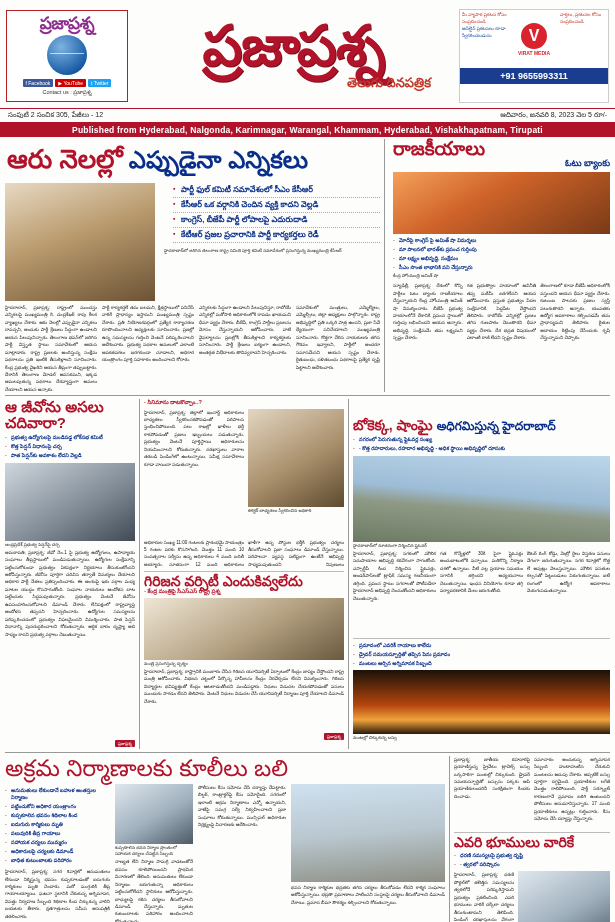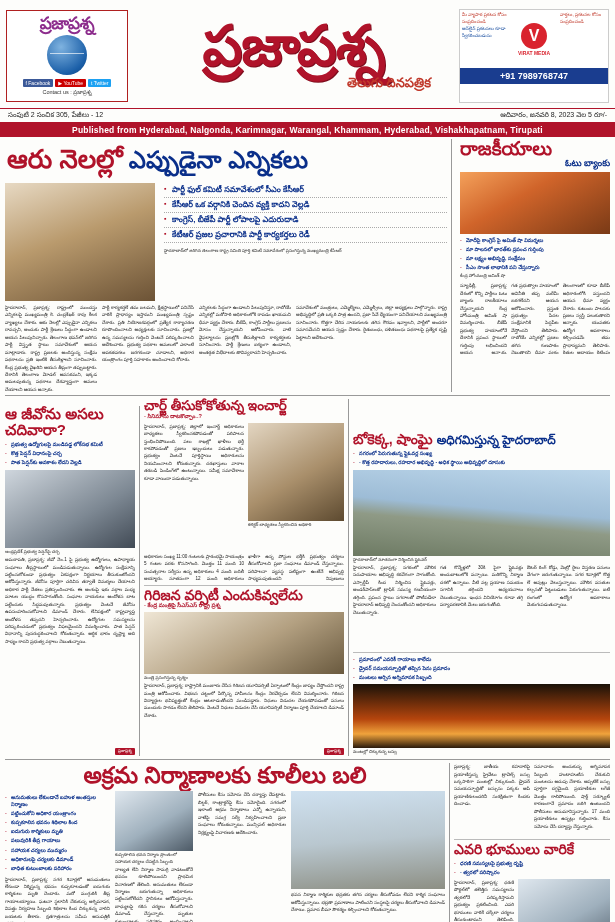--- a/index.html
+++ b/index.html
@@ -117,20 +117,21 @@
     padding: 5px 2px 2px 2px;
   }
   .lead-head .p1 { font-size: 26px; color: #b0132a; font-weight: bold; }
   .lead-head .p2 { font-size: 24px; color: #0a2f8a; font-weight: bold; }
 
   .bullets { list-style: none; margin: 0; padding: 0; }
   .bullets li {
     font-size: 8px; color: #0a2f8a; font-weight: bold;
     padding: 1.5px 0 1.5px 8px; position: relative;
     border-bottom: 0.5px dotted #aaa;
+    margin-left: 9px;
   }
   .bullets li::before {
     content: "▪"; position: absolute; left: 0; color: #b0132a; font-size: 7px;
   }
 
   .col-text {
     font-size: 4.6px; line-height: 1.62; color: #222;
     text-align: justify; hyphens: auto; overflow: hidden;
   }
   .photo {
@@ -164,21 +165,21 @@
     font-size: 5.2px; color: #0a2f8a; font-weight: bold;
     padding: 1px 0 1px 6px; position: relative; line-height: 1.35;
   }
   .mini-bullets li::before {
     content: "-"; position: absolute; left: 0; color: #b0132a;
   }
   .subhead-red {
     font-size: 5.6px; color: #b0132a; font-weight: bold; line-height: 1.35;
   }
   .banner-head {
-    font-size: 23px; font-weight: bold; line-height: 1.1; text-align: center;
+    font-size: 23px; font-weight: normal; line-height: 1.1; text-align: left;
   }
   .flexrow { display: flex; gap: 4px; }
 </style>
 </head>
 <body>
 
 <div id="page">
 
   <div class="masthead">
     <div class="logo-box">
@@ -204,35 +205,35 @@
           <div class="blue">ఆన్‌లైన్ ప్రకటనలు కూడా స్వీకరించబడును</div>
         </div>
         <div class="ad-logo">
           <div class="ad-v">V</div>
           <div class="ad-vtxt">VIRAT MEDIA</div>
         </div>
         <div class="ad-text">
           <div>వార్తలు, ప్రకటనల కోసం సంప్రదించండి</div>
         </div>
       </div>
-      <div class="ad-phone">+91 7989768747</div>
+      <div class="ad-phone">+91 9655993311</div>
     </div>
   </div>
 
   <div class="info-row">
     <div>సంపుటి 2  సంచిక 305, పేజీలు - 12</div>
     <div>ఆదివారం, జనవరి 8, 2023   వెల 5 రూ/-</div>
   </div>
   <div class="pub-bar">Published from Hyderabad, Nalgonda, Karimnagar, Warangal, Khammam, Hyderabad, Vishakhapatnam, Tirupati</div>
 
   <div class="content">
 
     <div class="flexrow" style="margin-top:2px;">
 
-      <div style="width:447px; border-right:1px solid #999; padding-right:4px;">
+      <div style="width:380px; border-right:1px solid #999; padding-right:4px;">
         <div class="lead-head">
           <span class="p1">ఆరు నెలల్లో</span>
           <span class="p2">ఎప్పుడైనా ఎన్నికలు</span>
         </div>
         <div class="flexrow">
           <div class="photo p-speaker" style="width:150px;height:118px;"></div>
           <div style="flex:1; padding-left:5px;">
             <ul class="bullets">
               <li>పార్టీ ఫుల్‌ కమిటీ సమావేశంలో సీఎం కేసీఆర్‌</li>
               <li>కేసీఆర్‌ ఒక వర్గానికి చెందిన వ్యక్తి కాదని వెల్లడి</li>
@@ -264,37 +265,36 @@
         <div class="flexrow" style="gap:4px; margin-top:2px;">
           <div class="col-text" style="flex:1;height:72px;">న్యూఢిల్లీ, ప్రజాప్రశ్న: దేశంలో కొన్ని పార్టీలు ఓటు బ్యాంకు రాజకీయాలు చేస్తున్నాయని కేంద్ర హోంమంత్రి అమిత్‌ షా విమర్శించారు. బీజేపీ ప్రభుత్వ హయాంలోనే దేశానికి ప్రపంచ స్థాయిలో గుర్తింపు లభించిందని ఆయన అన్నారు. అభివృద్ధి, సంక్షేమమే తమ లక్ష్యమని స్పష్టం చేశారు.</div>
           <div class="col-text" style="flex:1;height:72px;">గత ప్రభుత్వాల హయాంలో అవినీతి తప్ప మరేమీ జరగలేదని ఆయన ఆరోపించారు. ప్రస్తుత ప్రభుత్వం పేదల సంక్షేమానికి పెద్దపీట వేస్తోందని తెలిపారు. రాబోయే ఎన్నికల్లో ప్రజలు తగిన గుణపాఠం చెబుతారని ధీమా వ్యక్తం చేశారు. దేశ భద్రత విషయంలో ఎలాంటి రాజీ లేదని స్పష్టం చేశారు.</div>
           <div class="col-text" style="flex:1;height:72px;">తెలంగాణలో కూడా బీజేపీ అధికారంలోకి వస్తుందని ఆయన ధీమా వ్యక్తం చేశారు. కుటుంబ పాలనకు ప్రజలు స్వస్తి పలుకుతారని అన్నారు. యువతకు ఉద్యోగ అవకాశాలు కల్పించడమే తమ ప్రాధాన్యమని తెలిపారు. రైతుల ఆదాయం రెట్టింపు చేసేందుకు కృషి చేస్తున్నామని చెప్పారు.</div>
         </div>
       </div>
     </div>
 
     <div class="rule"></div>
 
-    <div class="flexrow" style="gap:4px;align-items:flex-end;">
+    <div class="flexrow" style="gap:4px;">
 
       <div style="width:135px; border-right:1px solid #999; padding-right:4px;">
         <div class="sec-head-red">ఆ జీవోను అసలు చదివారా?</div>
         <ul class="mini-bullets">
           <li>ప్రభుత్వ ఉద్యోగులపై మండిపడ్డ లోక్‌సభ కమిటీ</li>
           <li>కొత్త పెన్షన్‌ విధానంపై చర్చ</li>
           <li>పాత పెన్షన్‌కు అవకాశం లేదని వెల్లడి</li>
         </ul>
         <div class="photo p-man2" style="width:100%;height:78px;margin-top:3px;"></div>
         <div class="cap">ఆంధ్రప్రదేశ్‌ ప్రభుత్వ పెన్షన్‌పై చర్చ</div>
         <div class="col-text" style="height:182px;">అమరావతి, ప్రజాప్రశ్న: జీవో నెం.1 పై ప్రభుత్వ ఉద్యోగులు, ఉపాధ్యాయ సంఘాలు తీవ్రస్థాయిలో మండిపడుతున్నాయి. ఉద్యోగుల సంక్షేమాన్ని పట్టించుకోకుండా ప్రభుత్వం ఏకపక్షంగా నిర్ణయాలు తీసుకుంటోందని ఆరోపిస్తున్నారు. జీవోను పూర్తిగా చదివిన తర్వాతే విమర్శలు చేయాలని అధికార పార్టీ నేతలు ప్రతిస్పందించారు. ఈ అంశంపై ఇరు వర్గాల మధ్య మాటల యుద్ధం కొనసాగుతోంది. సంఘాల నాయకులు ఆందోళన బాట పట్టేందుకు సిద్ధమవుతున్నారు. ప్రభుత్వం వెంటనే జీవోను ఉపసంహరించుకోవాలని డిమాండ్‌ చేశారు. లేనిపక్షంలో రాష్ట్రవ్యాప్త ఆందోళన తప్పదని హెచ్చరించారు. ఉద్యోగుల సమస్యలను పరిష్కరించడంలో ప్రభుత్వం విఫలమైందని విమర్శించారు. పాత పెన్షన్‌ విధానాన్ని పునరుద్ధరించాలని కోరుతున్నారు. ఆర్థిక భారం దృష్ట్యా అది సాధ్యం కాదని ప్రభుత్వ వర్గాలు చెబుతున్నాయి.</div>
         <div style="text-align:right;"><span class="red-badge">ప్రజాప్రశ్న</span></div>
       </div>
 
       <div style="width:205px; border-right:1px solid #999; padding-right:4px;">
-        <div class="sec-head-red" style="font-size:13.5px;">చార్జ్‌ తీసుకోకోతున్న ఇంచార్జ్‌</div>
         <div class="subhead-red">- సినిమాను దాటకొచ్చాం..?</div>
         <div class="flexrow" style="gap:4px; margin-top:2px;">
           <div style="width:100px;">
             <div class="col-text" style="height:130px;">హైదరాబాద్‌, ప్రజాప్రశ్న: జిల్లాలో ఇంచార్జ్‌ అధికారులు బాధ్యతలు స్వీకరించకపోవడంతో పరిపాలన స్తంభించిపోయింది. పలు శాఖల్లో ఖాళీలు భర్తీ కాకపోవడంతో ప్రజలు ఇబ్బందులు పడుతున్నారు. ప్రభుత్వం వెంటనే పూర్తిస్థాయి అధికారులను నియమించాలని కోరుతున్నారు. దరఖాస్తులు వారాల తరబడి పెండింగ్‌లో ఉంటున్నాయి. సమీక్ష సమావేశాలు కూడా వాయిదా పడుతున్నాయి.</div>
           </div>
           <div style="flex:1;">
             <div class="photo p-officer" style="width:100%;height:98px;"></div>
             <div class="cap">కలెక్టర్‌ బాధ్యతలు స్వీకరించిన అధికారి</div>
           </div>
         </div>
@@ -307,21 +307,21 @@
         <div class="sec-head-red" style="font-size:14px;">గిరిజన వర్సిటీ ఎందుకివ్వలేదు</div>
         <div class="subhead-red">- కేంద్ర మంత్రిపై సీఎస్‌ఎస్‌ రాష్ట్ర ప్రశ్న</div>
         <div class="photo p-minister" style="width:100%;height:62px;margin-top:2px;"></div>
         <div class="cap">మంత్రి ప్రసంగిస్తున్న దృశ్యం</div>
         <div class="col-text" style="height:56px;">హైదరాబాద్‌, ప్రజాప్రశ్న: రాష్ట్రానికి మంజూరు చేసిన గిరిజన యూనివర్సిటీ ఏర్పాటులో కేంద్రం జాప్యం చేస్తోందని రాష్ట్ర మంత్రి ఆరోపించారు. విభజన చట్టంలో పేర్కొన్న హామీలను కేంద్రం నెరవేర్చడం లేదని విమర్శించారు. గిరిజన విద్యార్థుల భవిష్యత్తుతో కేంద్రం ఆటలాడుతోందని మండిపడ్డారు. నిధులు విడుదల చేయకపోవడంతో పనులు ముందుకు సాగడం లేదని తెలిపారు. వెంటనే నిధులు విడుదల చేసి యూనివర్సిటీ నిర్మాణం పూర్తి చేయాలని డిమాండ్‌ చేశారు.</div>
         <div style="text-align:right;"><span class="red-badge">ప్రజాప్రశ్న</span></div>
       </div>
 
       <div style="flex:1;">
         <div style="display:flex; align-items:baseline; gap:4px;">
-          <span class="sec-head-red" style="font-size:14px;">బోకెక్క, షాంఘై</span>
+          <span class="sec-head-red" style="font-size:14px;margin-top:19px;">బోకెక్క, షాంఘై</span>
           <span class="sec-head-blue" style="font-size:12px;">అధిగమిస్తున్న హైదరాబాద్‌</span>
         </div>
         <ul class="mini-bullets">
           <li>నగరంలో పెరుగుతున్న ఫ్లైఓవర్ల సంఖ్య</li>
           <li>- కొత్త రహదారులు, రహదార అభివృద్ధి - అధిక స్థాయి అభివృద్ధిలో దూసుకు</li>
         </ul>
         <div class="photo p-flyover" style="width:100%;height:86px;margin-top:3px;"></div>
         <div class="cap">హైదరాబాద్‌లో నూతనంగా నిర్మించిన ఫ్లైఓవర్‌</div>
         <div class="flexrow" style="gap:4px;">
           <div class="col-text" style="flex:1;height:86px;">హైదరాబాద్‌, ప్రజాప్రశ్న: నగరంలో మౌలిక సదుపాయాల అభివృద్ధి శరవేగంగా సాగుతోంది. ఎస్సార్డీపీ కింద నిర్మించిన ఫ్లైఓవర్లు, అండర్‌పాస్‌లతో ట్రాఫిక్‌ సమస్య గణనీయంగా తగ్గింది. ప్రపంచ స్థాయి నగరాలతో పోటీపడేలా హైదరాబాద్‌ అభివృద్ధి చెందుతోందని అధికారులు చెబుతున్నారు.</div>

